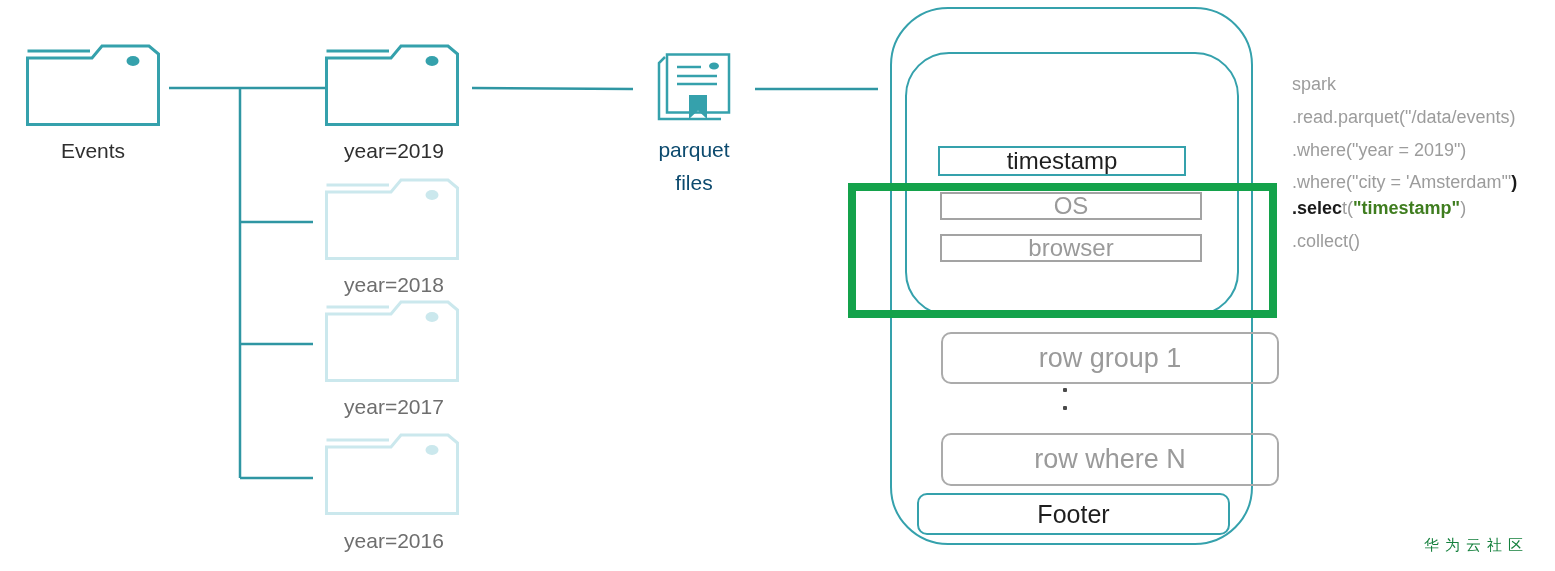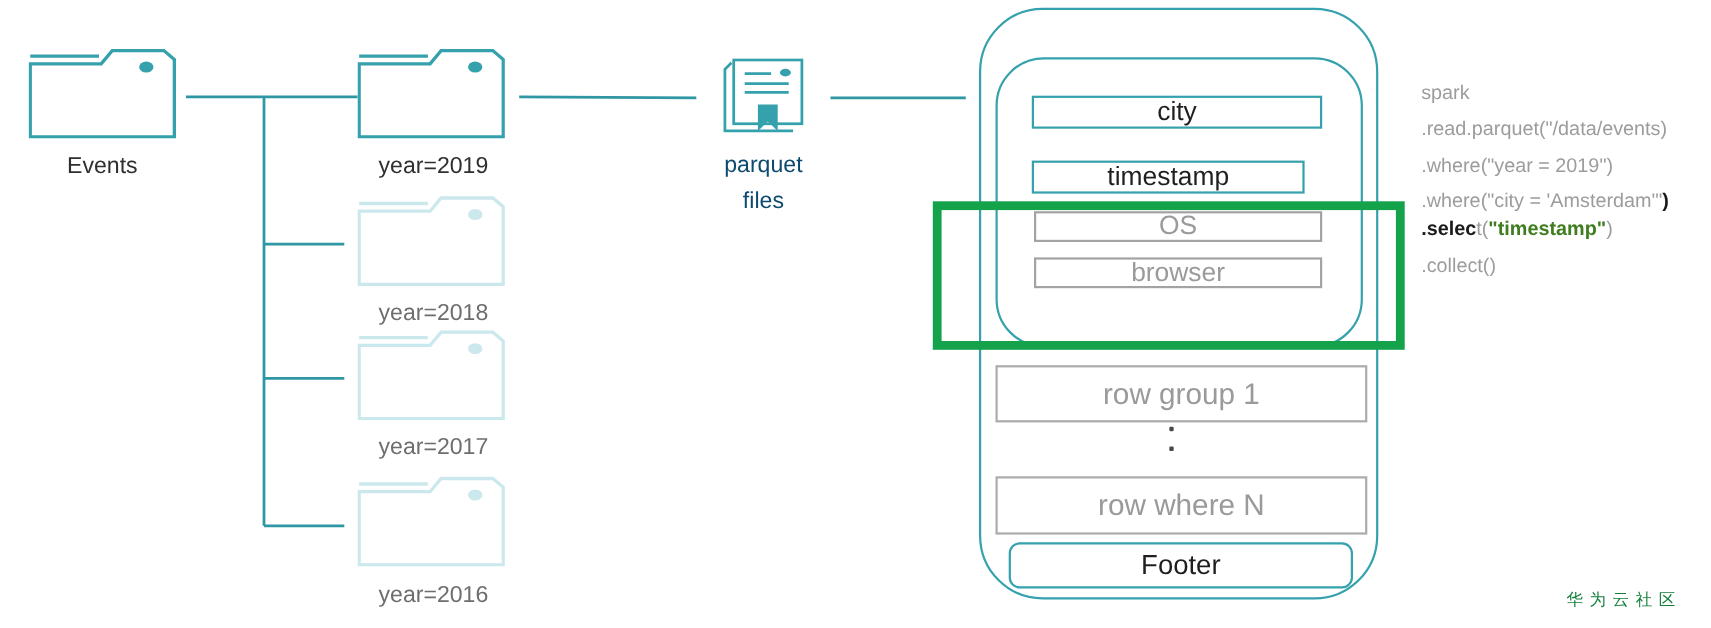--- a/index.html
+++ b/index.html
@@ -7,22 +7,22 @@
     position:relative;width:1555px;height:571px;background:#ffffff;overflow:hidden;
     font-family:"Liberation Sans", sans-serif;
   }
   .abs{position:absolute;}
   .lbl{position:absolute;transform:translateX(-50%);font-size:21px;color:#2f2f2f;white-space:nowrap;}
   .lbl.faded{color:#6e6e6e;}
   .col-box{position:absolute;box-sizing:border-box;display:flex;align-items:center;justify-content:center;
     background:transparent;white-space:nowrap;}
   .teal-box{border:2px solid #35a1ac;color:#1f1f1f;font-size:24px;}
   .gray-box{border:2px solid #a3a3a3;color:#9a9a9a;font-size:24px;}
-  .rg-box{position:absolute;box-sizing:border-box;border:2px solid #ababab;border-radius:0;
-    display:flex;align-items:center;justify-content:center;color:#9a9a9a;font-size:27px;}
+  .rg-box{position:absolute;box-sizing:border-box;border:2px solid #ababab;border-radius:10px;
+    display:flex;align-items:center;justify-content:center;color:#9a9a9a;font-size:27px;margin-left:36px;}
   .phone{position:absolute;box-sizing:border-box;border:2px solid #35a1ac;background:transparent;}
   .code-line{position:absolute;left:1292px;font-size:18px;color:#9c9c9c;white-space:nowrap;}
   .code-line .b-black{font-weight:bold;color:#1a1a1a;}
   .code-line .b-green{font-weight:bold;color:#3f7d1f;}
   .dot{position:absolute;width:4px;height:4px;background:#4a4a4a;border-radius:1px;}
   .watermark{position:absolute;left:1424px;top:536px;font-size:15px;letter-spacing:6px;
     color:#15803d;font-weight:400;white-space:nowrap;}
   svg.iconsvg{display:block;}
 </style>
 </head>
@@ -91,21 +91,20 @@
     </svg>
   <div class="abs" style="left:694px;top:133px;transform:translateX(-50%);text-align:center;
        font-size:21px;color:#0c4a6e;line-height:33px">
     <div>parquet</div>
     <div>files</div>
   </div>
 
   <div class="phone" style="left:890px;top:7px;width:363px;height:538px;border-radius:58px"></div>
   <div class="phone" style="left:905px;top:52px;width:334px;height:264px;border-radius:44px"></div>
 
-  <div class="col-box teal-box" style="left:938px;top:87px;width:264px;height:30px">city</div>
   <div class="col-box teal-box" style="left:938px;top:146px;width:248px;height:30px">timestamp</div>
   <div class="col-box gray-box" style="left:940px;top:192px;width:262px;height:28px">OS</div>
   <div class="col-box gray-box" style="left:940px;top:234px;width:262px;height:28px">browser</div>
 
   <div class="abs" style="left:848px;top:183px;width:429px;height:135px;box-sizing:border-box;
        border:8px solid #14a24b;z-index:6"></div>
 
   <div class="rg-box" style="left:905px;top:332px;width:338px;height:52px">row group 1</div>
   <div class="dot" style="left:1063px;top:388px"></div>
   <div class="dot" style="left:1063px;top:406px"></div>

